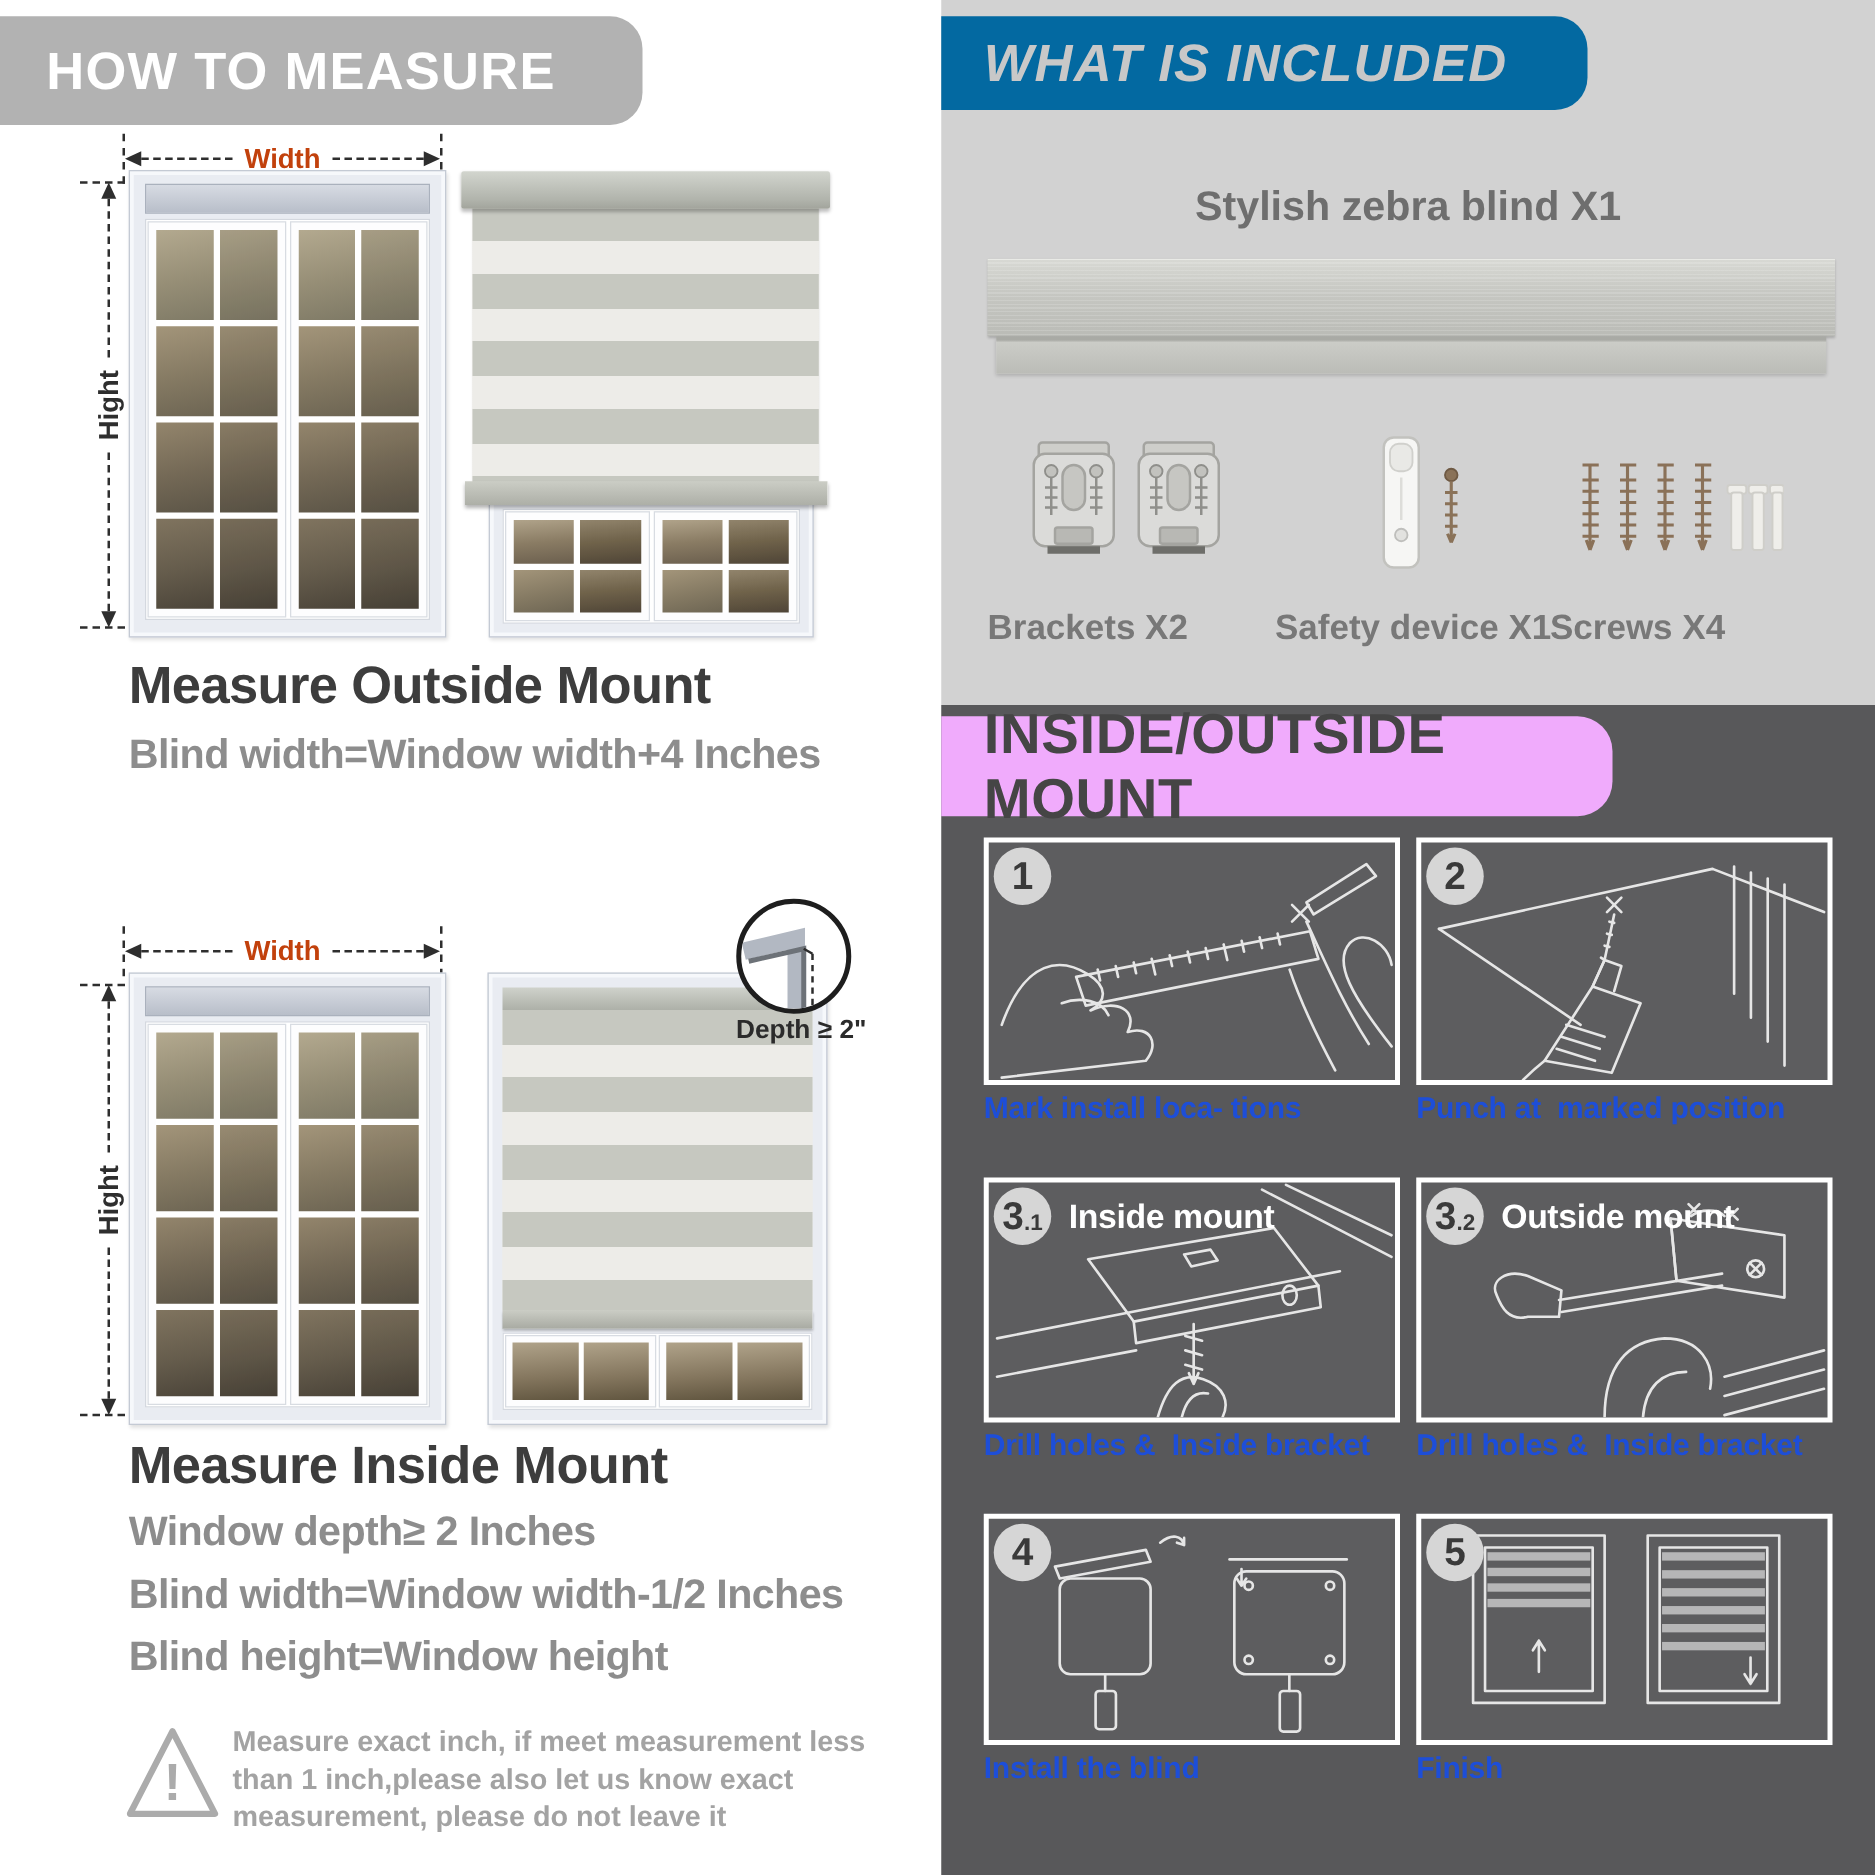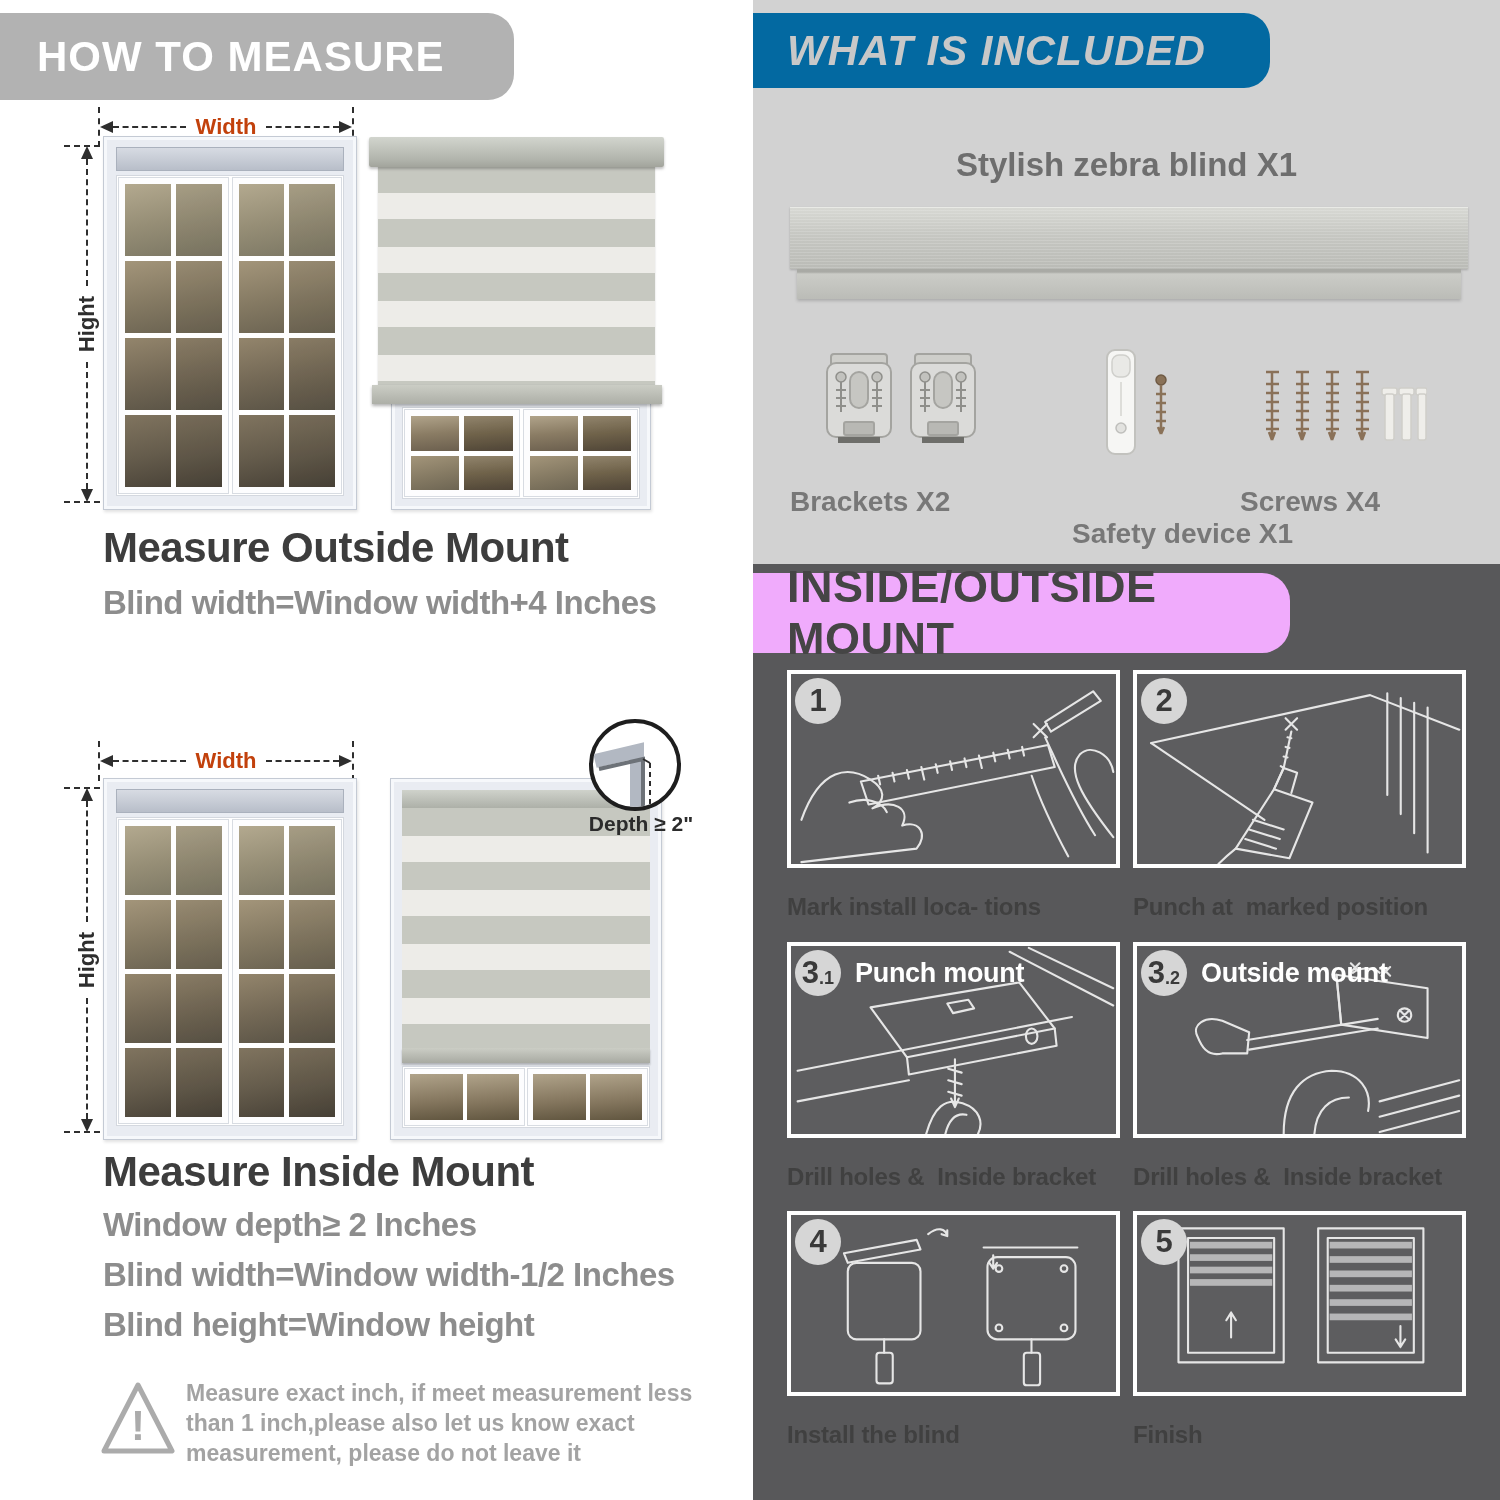--- a/index.html
+++ b/index.html
@@ -95,21 +95,21 @@
   .part{position:absolute;}
 
   
   .step{position:absolute;width:333px;}
   .pframe{position:relative;border:4px solid #ffffff;background:#5d5d5f;box-sizing:border-box;overflow:hidden;}
   .pframe svg.art{display:block;width:100%;height:100%;}
   .badge{position:absolute;top:4px;left:4px;min-width:46px;height:46px;padding:0 5px;border-radius:50%;
       background:#d6d6d6;color:#3a3a3a;display:flex;align-items:center;justify-content:center;font-weight:bold;box-sizing:border-box;}
   .bnum{font-size:31px;} .bsub{font-size:18px;margin-top:11px;}
   .ptitle{position:absolute;left:64px;top:12px;color:#fff;font-size:27px;font-weight:bold;letter-spacing:-.3px;}
-  .pcap{margin-top:25px;color:#404040;font-size:24px;font-weight:bold;white-space:pre-wrap;letter-spacing:-.2px;}
+  .pcap{margin-top:5px;color:#1d4ed8;font-size:24px;font-weight:bold;white-space:pre-wrap;letter-spacing:-.2px;}
 
   .sk{stroke:#e6e6e6;stroke-width:2.2;fill:none;stroke-linecap:round;stroke-linejoin:round;}
   .stripe{fill:rgba(255,255,255,.55);}
 </style>
 </head>
 <body>
 
 <div id="canvas">
 
   <div class="sec-right-top"></div>
@@ -323,21 +323,21 @@
       <rect x="120" y="24" width="15" height="7" rx="2"></rect>
         <rect x="123" y="30" width="9" height="46" rx="2"></rect>
       <rect x="137" y="24" width="15" height="7" rx="2"></rect>
         <rect x="140" y="30" width="9" height="46" rx="2"></rect>
       <rect x="154" y="24" width="11" height="7" rx="2"></rect>
         <rect x="156" y="30" width="8" height="46" rx="2"></rect>
     </g>
   </svg>
 
   <div class="part-label" style="left:790px;width:214px;">Brackets X2</div>
-  <div class="part-label" style="left:1072px;width:225px;margin-top:32px;">Safety device X1</div>
+  <div class="part-label" style="left:1020px;width:225px;">Safety device X1</div>
   <div class="part-label" style="left:1240px;width:200px;">Screws X4</div>
 
   <div class="banner" id="banner-mount">
     <span>INSIDE/OUTSIDE MOUNT</span>
   </div>
 
   <div class="step" style="left:787px;top:670px;">
     <div class="pframe" style="height:198px;">
       <svg class="art" viewBox="0 0 333 198">
         <g class="sk">
@@ -396,21 +396,21 @@
           <ellipse cx="248" cy="94" rx="6" ry="8"></ellipse>
           <path d="M168,118 L168,168 M161,128 l14,4 M161,140 l14,4 M161,152 l14,4 M168,168 l-4,-9 M168,168 l4,-9"></path>
           <path d="M138,196 C146,168 158,158 176,164 C194,170 198,184 192,196"></path>
           <path d="M158,196 C162,180 170,174 180,176"></path>
         </g>
       </svg>
       <div class="badge">
         <span class="bnum">3</span>
           <span class="bsub">.1</span>
       </div>
-      <div class="ptitle">Punch mount</div>
+      <div class="ptitle">Inside mount</div>
     </div>
     <div class="pcap">Drill holes &amp;  Inside bracket</div>
   </div>
 
   <div class="step" style="left:1133px;top:942px;">
     <div class="pframe" style="height:196px;">
       <svg class="art" viewBox="0 0 333 196">
         <g class="sk">
           <path d="M205,30 L300,44 L300,96 L210,82 Z"></path>
           <path d="M205,30 L210,82"></path>

